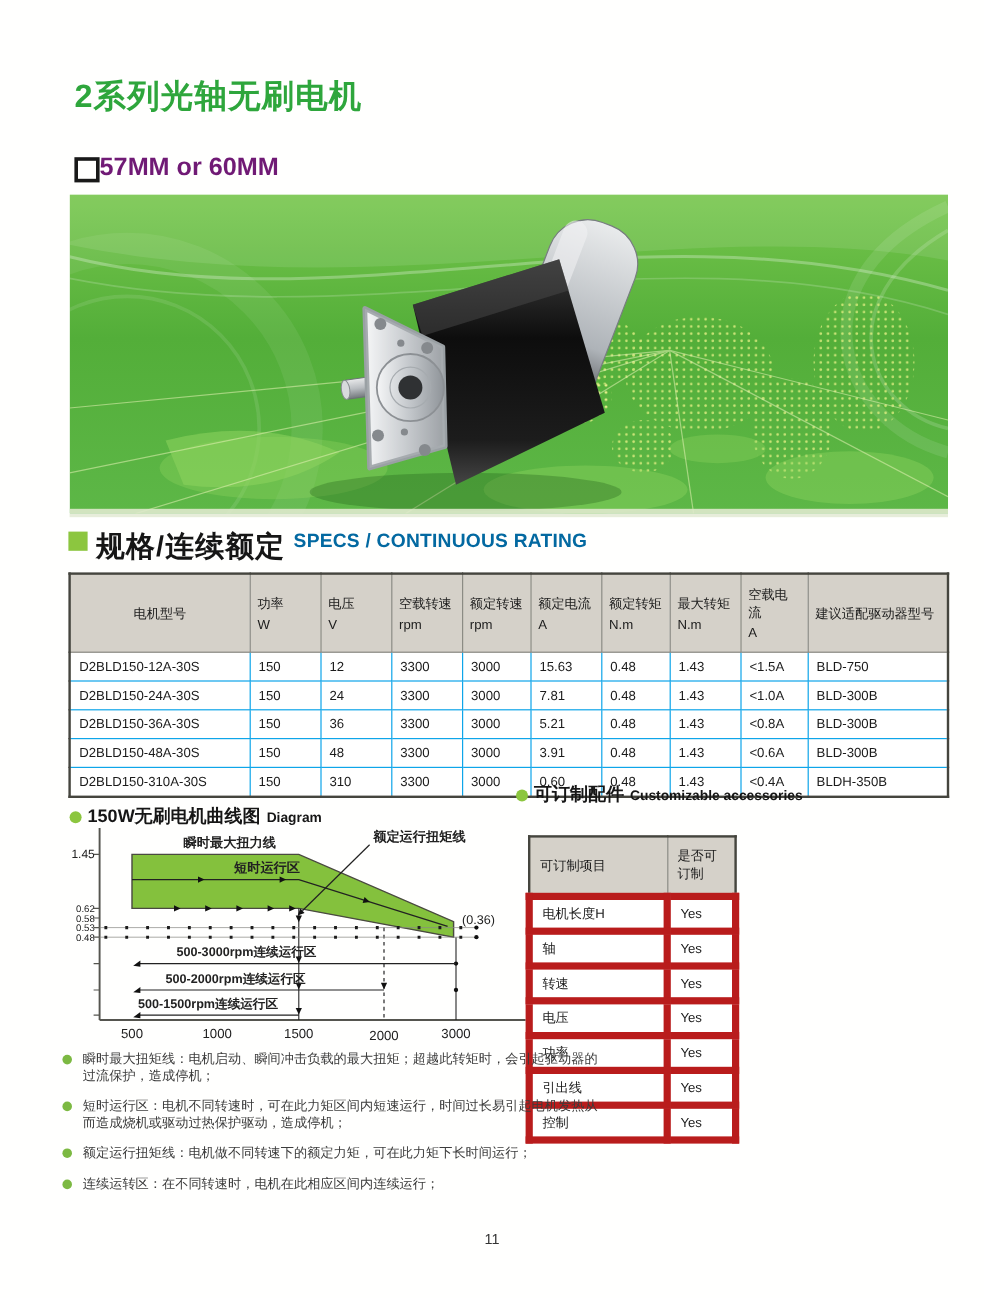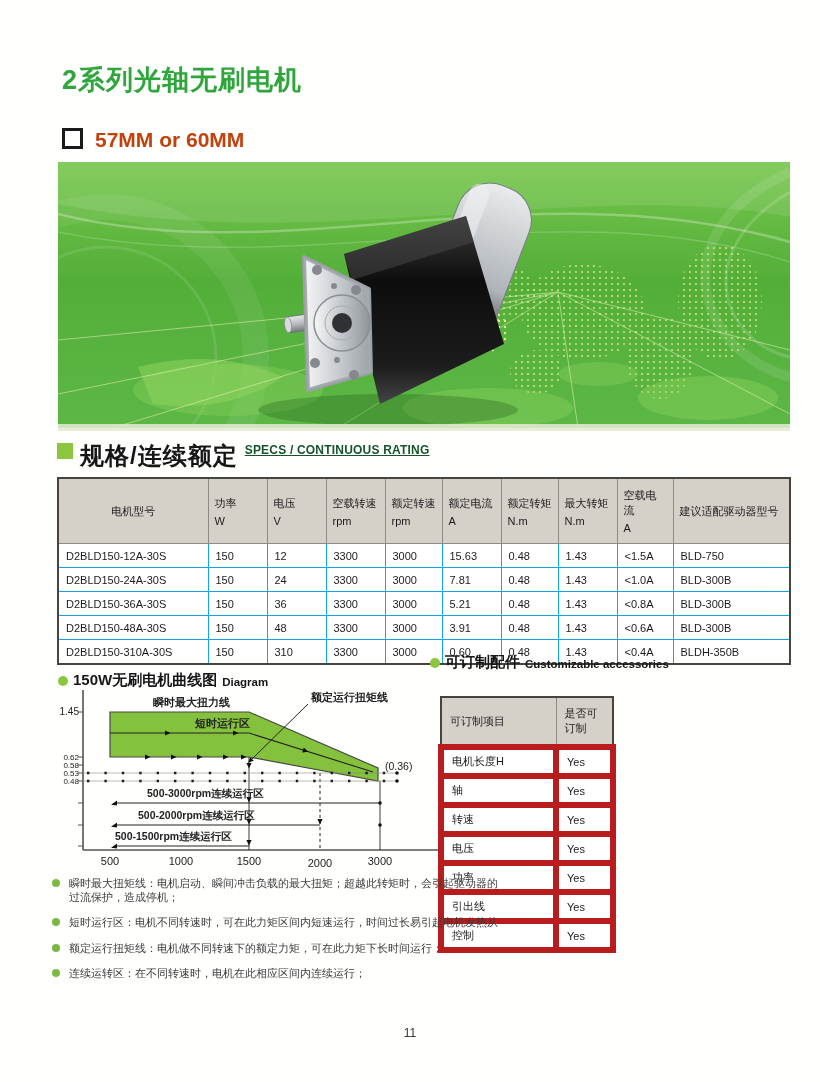--- a/index.html
+++ b/index.html
@@ -5,32 +5,32 @@
   html,body{margin:0;padding:0;background:#ffffff;}
   .page{position:relative;width:820px;height:1082px;background:#fffffe;overflow:hidden;
         font-family:"Liberation Sans","DejaVu Sans",sans-serif;color:#1b1b1b;}
 
   
   .title-cn{position:absolute;left:62px;top:62px;font-size:27px;font-weight:bold;
             color:#2ea63c;letter-spacing:1px;}
   .title-power{position:absolute;left:60px;top:90px;font-size:37px;font-weight:bold;
                color:#191919;letter-spacing:2px;}
   .title-size{position:absolute;left:62px;top:128px;font-size:21px;font-weight:bold;
-              color:#c2410c;display:flex;align-items:flex-start;gap:12px;}
+              color:#701a75;display:flex;align-items:flex-end;gap:0;}
   .size-box{width:15px;height:15px;border:3px solid #191919;display:inline-block;}
 
   
   .banner{position:absolute;left:58px;top:162px;width:732px;height:266px;
           border-bottom:3px solid #e7edda;}
 
   
   .sec-header{position:absolute;left:57px;top:443px;display:flex;align-items:flex-start;gap:7px;}
   .sec-square{width:16px;height:16px;background:#8cc63f;margin-bottom:5px;}
   .sec-cn{font-size:24px;font-weight:bold;color:#161616;letter-spacing:1px;line-height:26px;}
-  .sec-en{font-size:12px;font-weight:bold;color:#14532d;margin-bottom:3px;letter-spacing:.2px;text-decoration:underline;}
+  .sec-en{font-size:16px;font-weight:bold;color:#0369a1;margin-bottom:3px;letter-spacing:.2px;}
 
   
   table.specs{position:absolute;left:57px;top:477px;width:732px;border-collapse:collapse;
               table-layout:fixed;font-size:11px;background:#fff;border:2px solid #45453e;}
   .specs th{background:#d5d1c9;border:1px solid #8b8b84;font-weight:normal;text-align:left;
             padding:4px 6px;height:56px;vertical-align:middle;color:#1b1b1b;}
   .specs th.center{text-align:center;}
   .specs th .u{margin-top:4px;}
   .specs td{border:1px solid #0ea5e9;padding:3px 7px;height:17px;vertical-align:middle;}
 
@@ -453,20 +453,21 @@
       <span class="ndot"></span>
       <div>
         <div>瞬时最大扭矩线：电机启动、瞬间冲击负载的最大扭矩；超越此转矩时，会引起驱动器的</div>
           <div>过流保护，造成停机；</div>
       </div>
     </div>
     <div class="note">
       <span class="ndot"></span>
       <div>
         <div>短时运行区：电机不同转速时，可在此力矩区间内短速运行，时间过长易引起电机发热从</div>
+          <div>而造成烧机或驱动过热保护驱动，造成停机；</div>
       </div>
     </div>
     <div class="note">
       <span class="ndot"></span>
       <div>
           <div>额定运行扭矩线：电机做不同转速下的额定力矩，可在此力矩下长时间运行；</div>
         </div>
     </div>
     <div class="note">
       <span class="ndot"></span>

